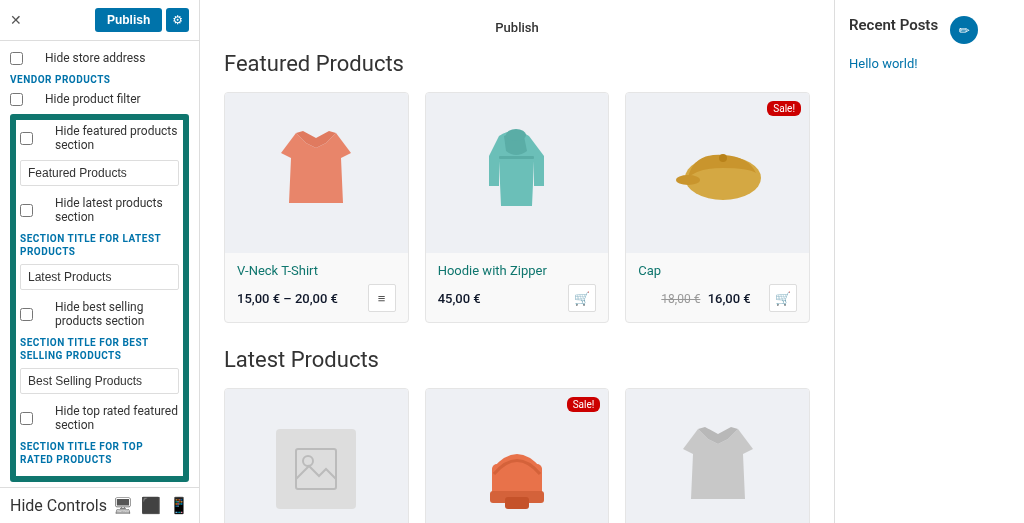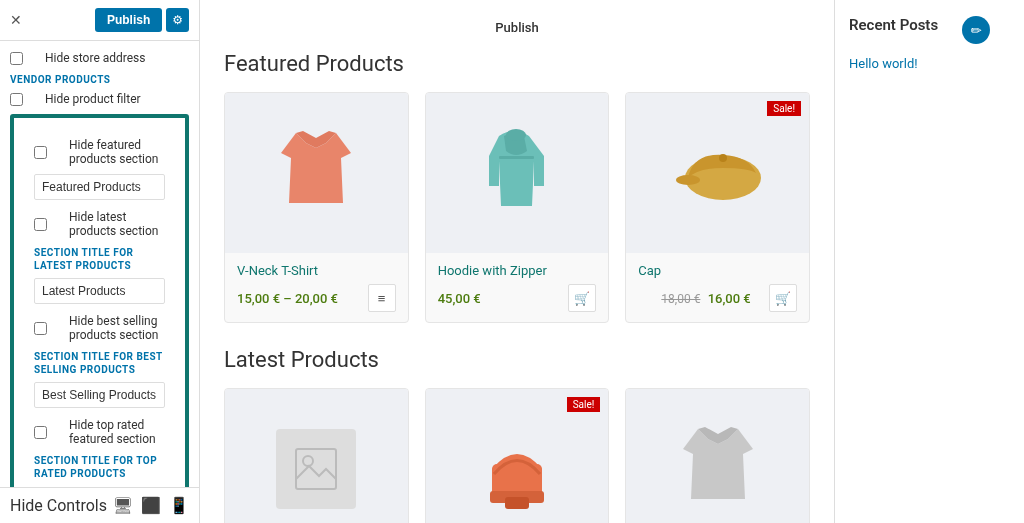--- a/index.html
+++ b/index.html
@@ -83,23 +83,23 @@
     .text-input {
       width: 100%;
       border: 1px solid #ddd;
       border-radius: 2px;
       padding: 5px 7px;
       font-size: 12px;
       margin-bottom: 10px;
       color: #333;
     }
     .red-border-section {
-      border: 4px solid #0f766e;
+      border: 6px solid #0f766e;
       border-radius: 3px;
-      padding: 20px;
+      padding: 4px;
       margin-bottom: 4px;
     }
     .sidebar-footer {
       border-top: 1px solid #ddd;
       padding: 8px 10px;
       display: flex;
       align-items: center;
       justify-content: space-between;
       background: #fff;
     }
@@ -163,38 +163,38 @@
       position: relative;
     }
     .sale-badge {
       position: absolute;
       top: 8px;
       right: 8px;
       background: #cc0000;
       color: #fff;
       font-size: 10px;
       padding: 2px 6px;
-      border-radius: 0;
+      border-radius: 6px;
     }
     .product-info {
       padding: 10px 12px;
     }
     .product-name {
       font-size: 13px;
       color: #0f766e;
       margin-bottom: 6px;
     }
     .product-price-row {
       display: flex;
       align-items: center;
       justify-content: space-between;
     }
     .price-regular {
       font-size: 13px;
-      color: #4d7c0f;
+      color: #0f172a;
       font-weight: 500;
     }
     .price-old {
       font-size: 12px;
       color: #999;
       text-decoration: line-through;
       margin-right: 4px;
       margin-left: 23px;
     }
     .cart-icon-btn {
@@ -435,18 +435,18 @@
           <polygon points="25,10 10,30 20,35 18,80 72,80 70,35 80,30 65,10 55,20 45,25 35,20" fill="#c8c8c8"></polygon>
           <polygon points="25,10 35,20 45,25 55,20 65,10 58,8 45,15 32,8" fill="#b8b8b8"></polygon>
         </svg>
       </div>
 
     </div>
   </div>
 </div>
 
 <div class="right-sidebar">
-  <div style="display:flex; align-items:center; gap:24px; margin-bottom:12px;">
+  <div style="display:flex; align-items:center; gap:12px; margin-bottom:12px;">
     <span class="recent-posts-title">Recent Posts</span>
     <div class="edit-icon-circle" style="position:relative; top:auto; right:auto;">✏</div>
   </div>
   <div class="recent-post-item">Hello world!</div>
 </div>
 
 </body></html>

